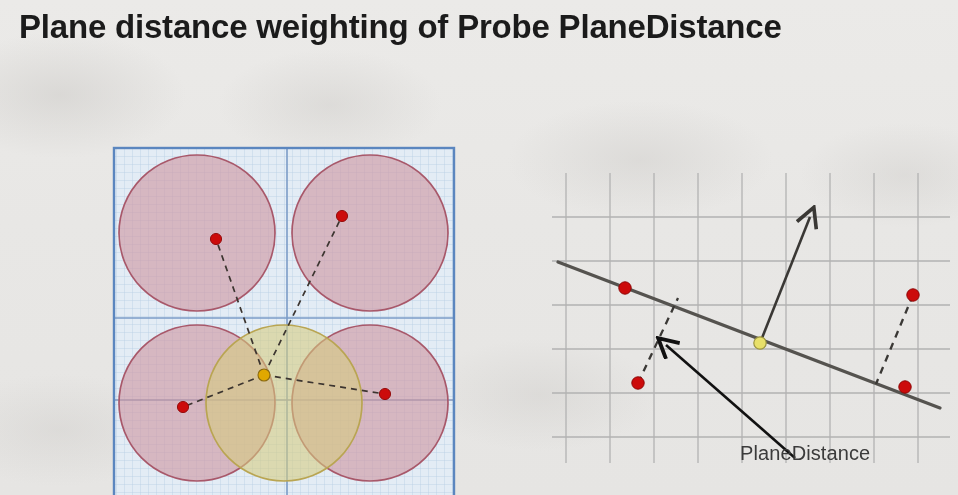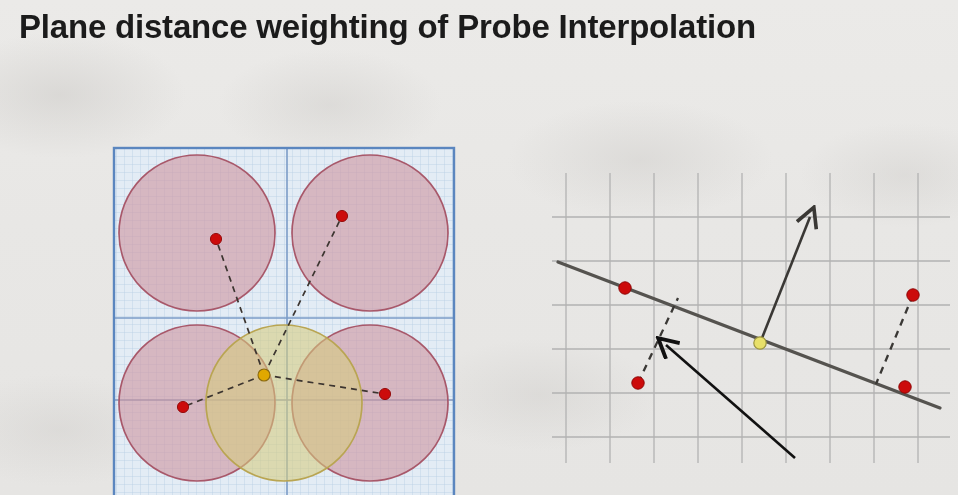--- a/index.html
+++ b/index.html
@@ -50,21 +50,21 @@
     font-family: "Liberation Sans", sans-serif;
     letter-spacing: 0.1px;
     white-space: nowrap;
   }
 </style>
 </head>
 <body>
 
 <div id="slide">
 
-  <div id="title">Plane distance weighting of Probe Interpolation</div>
+  <div id="title">Plane distance weighting of Probe PlaneDistance</div>
 
   <div class="fig" id="left-figure">
     <svg width="360" height="372" viewBox="0 0 360 372">
       <defs>
         <pattern id="minorGrid" width="8" height="8" patternUnits="userSpaceOnUse">
           <path d="M 8 0 L 0 0 0 8" fill="none" stroke="#b7cde3" stroke-width="0.8"></path>
         </pattern>
         <clipPath id="gridClip">
           <rect x="6" y="8" width="340" height="352"></rect>
         </clipPath>
@@ -159,14 +159,15 @@
         <circle cx="77" cy="133" r="6.2" fill="#cc0b0b" stroke="#8f0606" stroke-width="1"></circle>
         <circle cx="90" cy="228" r="6.2" fill="#cc0b0b" stroke="#8f0606" stroke-width="1"></circle>
         <circle cx="365" cy="140" r="6.2" fill="#cc0b0b" stroke="#8f0606" stroke-width="1"></circle>
         <circle cx="357" cy="232" r="6.2" fill="#cc0b0b" stroke="#8f0606" stroke-width="1"></circle>
       </g>
 
       <circle cx="212" cy="188" r="6.2" fill="#e8e06a" stroke="#9a9440" stroke-width="1.2"></circle>
     </svg>
   </div>
 
+  <div class="plane-distance-label">PlaneDistance</div>
 
 </div>
 
 </body></html>

